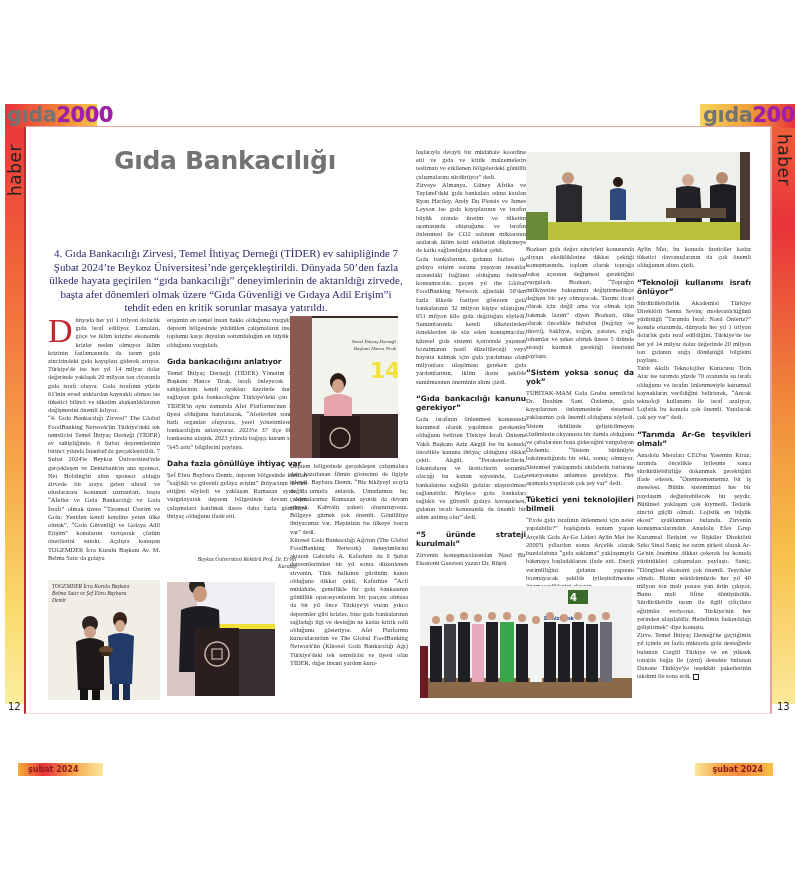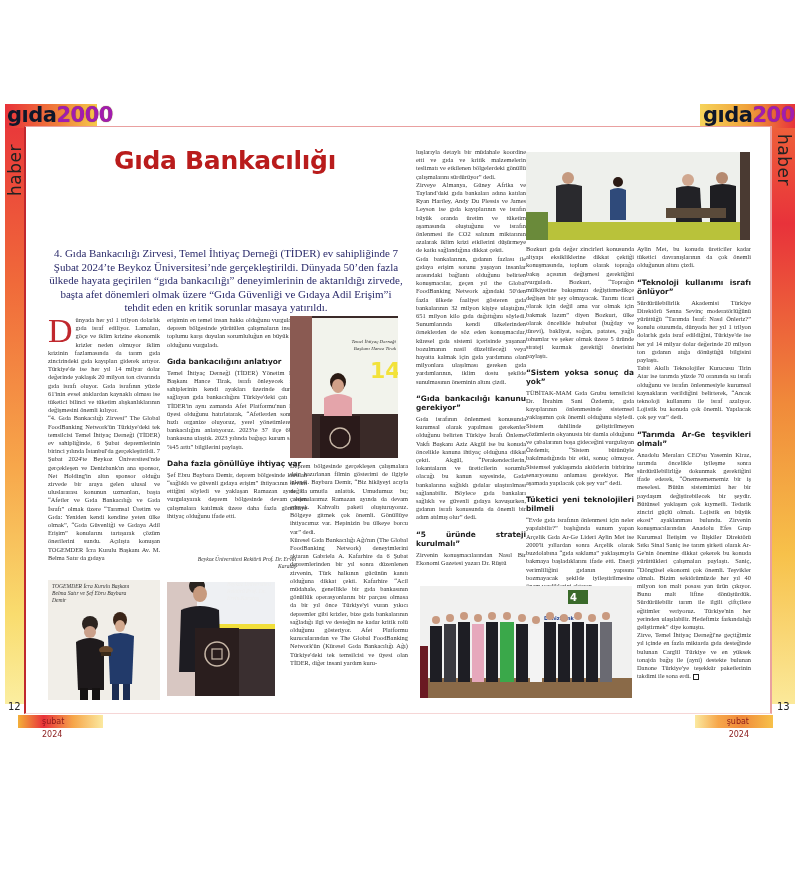--- a/index.html
+++ b/index.html
@@ -25,42 +25,42 @@
   }
   .brand-right-top {
     position: absolute; left: 700px; top: 104px; width: 95px; height: 24px;
     background: linear-gradient(90deg, #f6d35a 0%, #f0a23a 50%, #e8323a 100%);
   }
 
   .logo {
     position: absolute; font-family: "DejaVu Sans", sans-serif; font-weight: bold;
     font-size: 21px; line-height: 24px; letter-spacing: -0.5px;
   }
-  .logo .g { color: #0f172a; }
+  .logo .g { color: #737373; }
   .logo .n { color: #a21caf; font-size: 21px; text-shadow: 0 0 1px #7a6a10; }
   .logo-left  { left: 7px;   top: 103px; }
   .logo-right { left: 703px; top: 103px; }
 
   .section-tab {
     position: absolute; font-family: "DejaVu Sans", sans-serif; font-size: 17px; color: #222;
     letter-spacing: 0.5px;
   }
   .section-tab-left  { left: -15px; top: 160px; transform: rotate(-90deg); transform-origin: center; width: 60px; text-align: center; }
   .section-tab-right { left: 754px; top: 150px; transform: rotate(90deg);  transform-origin: center; width: 60px; text-align: center; }
 
   
   .panel {
     position: absolute; background: #fff; border-top: 1px solid #e9a0a0; border-bottom: 1px solid #f6d6d6;
   }
   .panel-left  { left: 24px;  top: 126px; width: 386px; height: 588px; border-left: 2px solid #c0282e; }
   .panel-right { left: 398px; top: 126px; width: 374px; height: 588px; border-right: 2px solid #e9a0a0; }
 
   .headline {
     position: absolute; left: 40px; top: 146px; width: 370px; text-align: center;
-    font-family: "DejaVu Sans", sans-serif; font-weight: bold; font-size: 25px; line-height: 30px; color: #b91c1c;
+    font-family: "DejaVu Sans", sans-serif; font-weight: bold; font-size: 25px; line-height: 30px; color: #737373;
     letter-spacing: -0.3px;
   }
   .lede {
     position: absolute; left: 48px; top: 247px; width: 356px; text-align: center;
     font-family: "Liberation Serif", serif; font-size: 11px; line-height: 13.6px; color: #2a2a6a;
   }
 
   .col { position: absolute; font-size: 6.4px; line-height: 8.2px; text-align: justify; color: #333; }
   .col p { margin-bottom: 0; text-indent: 0; }
   .sub {
@@ -72,22 +72,22 @@
     font-family: "Liberation Serif", serif;
   }
 
   .photo { position: absolute; overflow: hidden; }
   .caption {
     position: absolute; font-style: italic; font-size: 5.6px; line-height: 7px; color: #333;
   }
 
   .page-num { position: absolute; font-family: "DejaVu Sans", sans-serif; font-size: 10px; color: #222; }
   .date-bar {
-    position: absolute; height: 13px; font-family: "DejaVu Sans", sans-serif; font-weight: normal;
-    font-size: 8px; line-height: 13px; color: #8a1a1a; padding: 0 24px;
+    position: absolute; height: 13px; font-family: "DejaVu Sans", sans-serif; font-weight: bold;
+    font-size: 8px; line-height: 13px; color: #8a1a1a; padding: 0 10px; margin-top: 48px;
   }
   .date-bar-left  { left: 18px;  top: 715px; width: 85px; background: linear-gradient(90deg, #f3b03a 0%, #e8323a 30%, #f6a64a 65%, #fbe9a0 100%); }
   .date-bar-right { left: 695px; top: 715px; width: 78px; background: linear-gradient(90deg, #fbe9a0 0%, #f6a64a 30%, #f08a3a 60%, #f7c14a 100%); text-align: right; }
 
   .end-mark { display: inline-block; width: 6px; height: 6px; border: 1px solid #222; vertical-align: middle; }
 </style>
 </head>
 <body>
 
 <div class="page page-left"></div>

